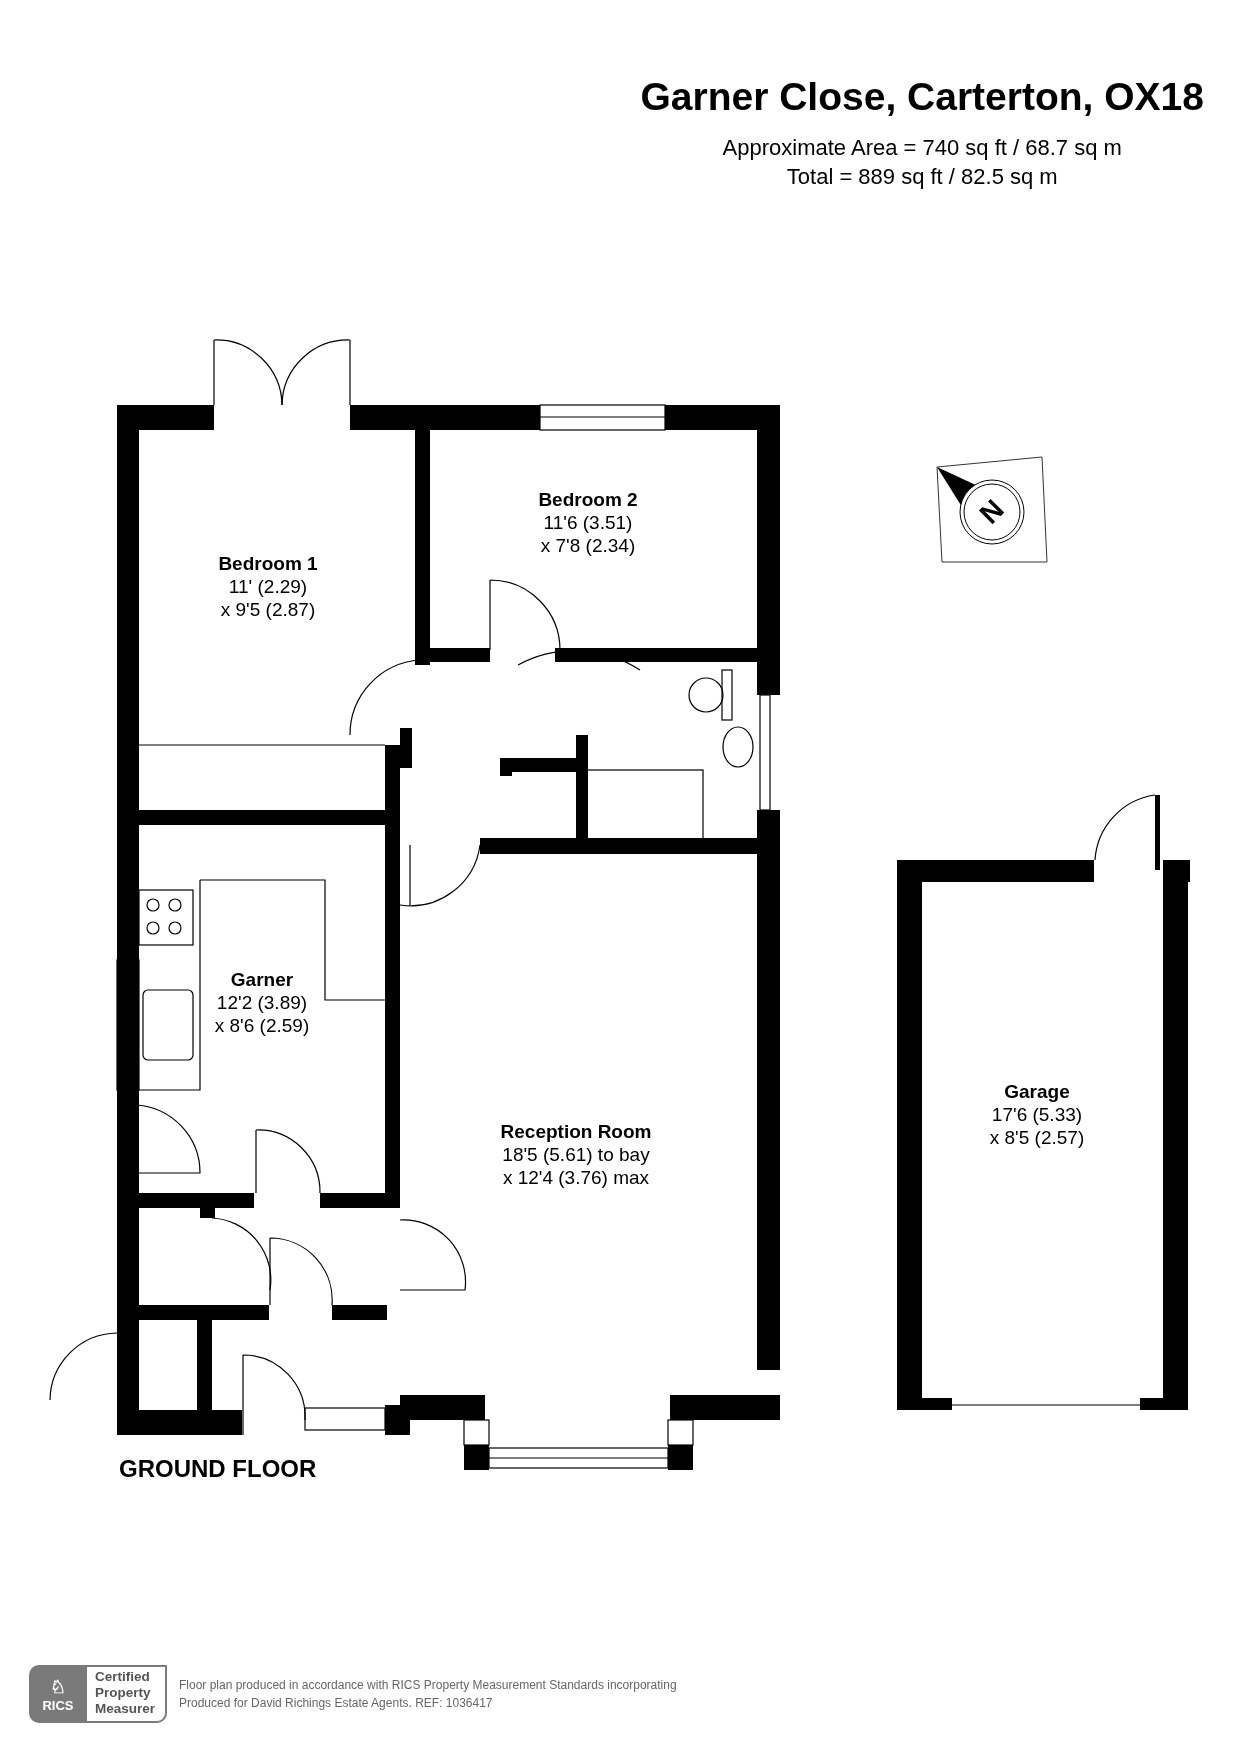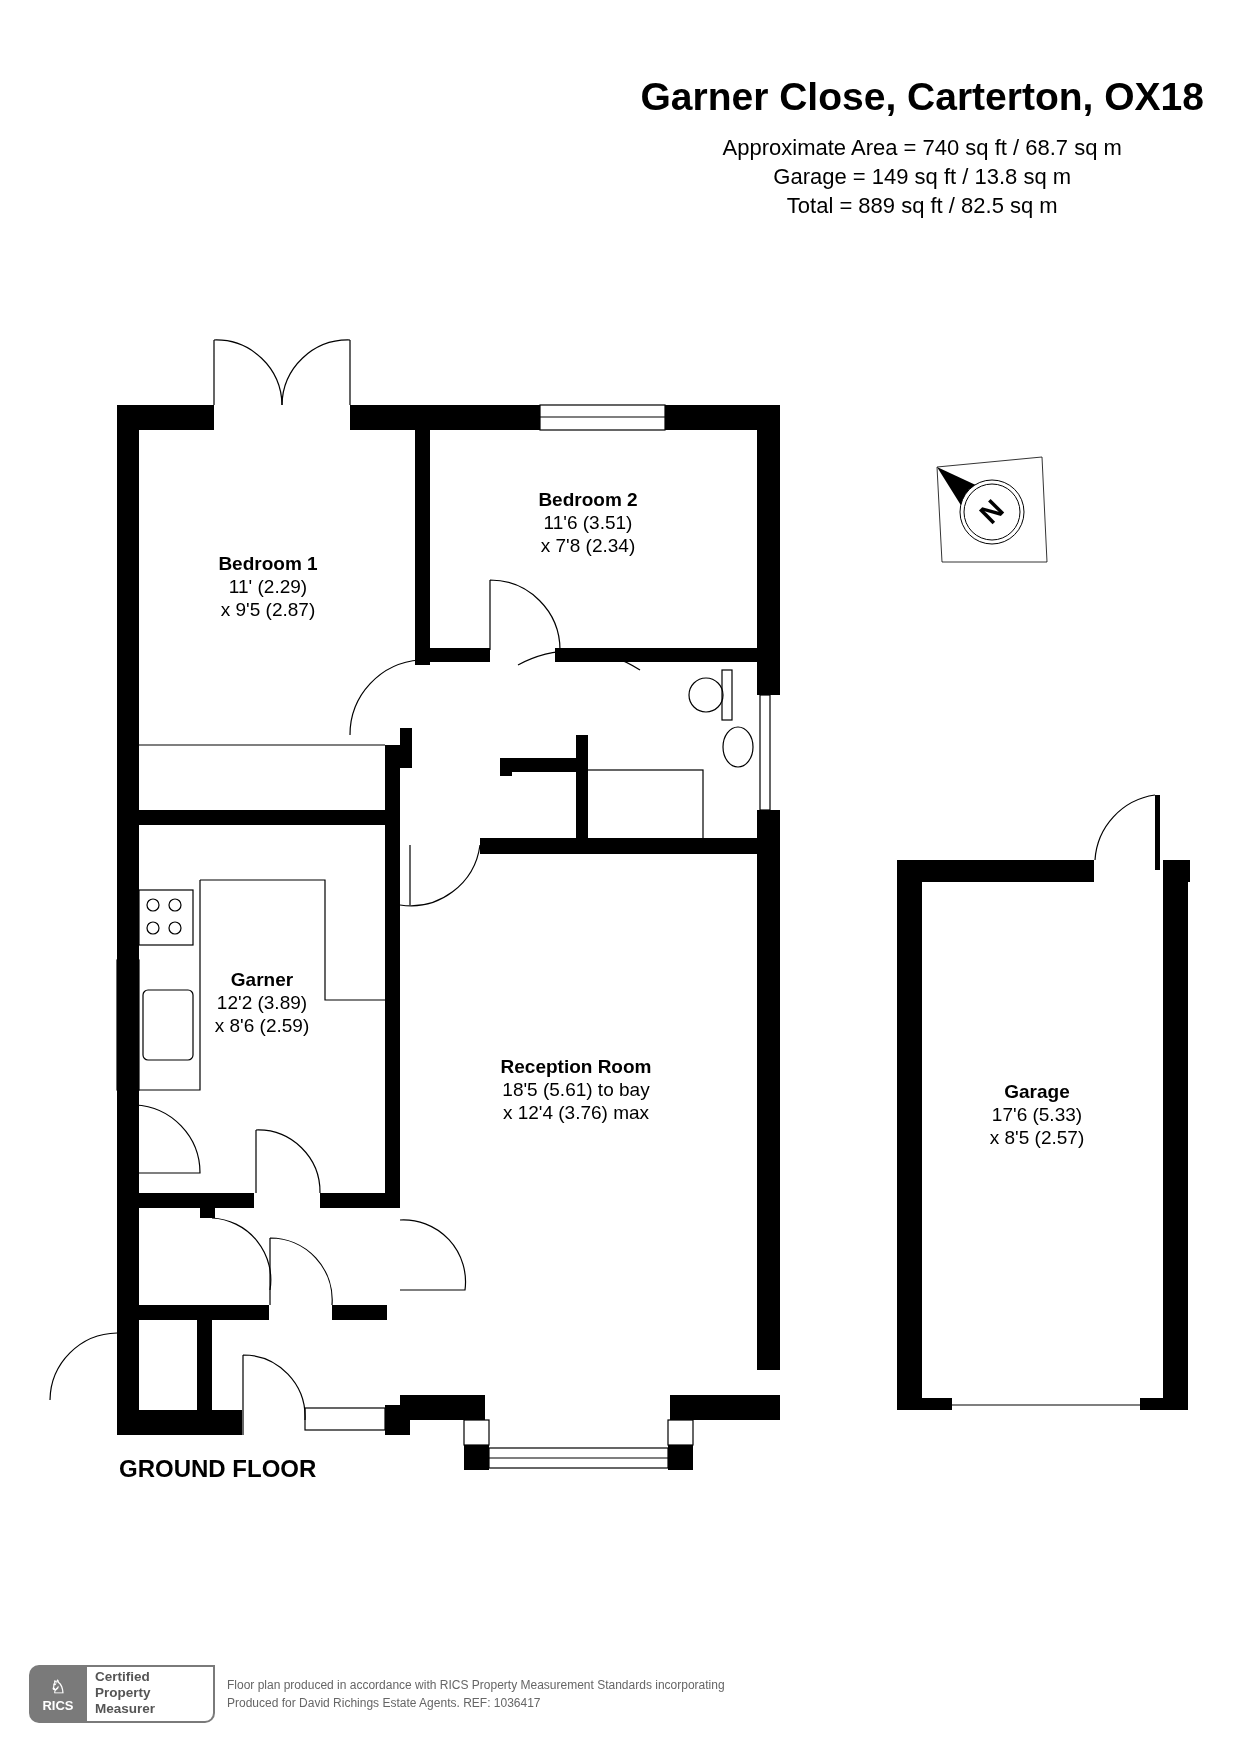--- a/index.html
+++ b/index.html
@@ -7,30 +7,29 @@
   .header { position: absolute; right: 37px; top: 36px; text-align: right; margin-top: 40px; }
   .title { font-size: 39px; font-weight: bold; line-height: 1.1; margin-bottom: 14px; }
   .area-line { font-size: 22px; line-height: 29px; text-align: center; }
   .note { font-size: 14px; margin-top: 6px; }
   svg.plan { position: absolute; left: 0; top: 0; }
   .room-label { position: absolute; text-align: center; font-size: 19px; line-height: 23px; transform: translateX(-50%); white-space: nowrap; }
   .room-label .name { font-weight: bold; }
   .floor-label { position: absolute; left: 119px; top: 1455px; font-size: 24px; font-weight: bold; }
   .footer { position: absolute; left: 29px; top: 1665px; display: flex; align-items: center; }
   .rics-logo { width: 58px; height: 58px; background: #7a7a7a; border-radius: 10px 0 0 10px; color: #fff; display:flex; flex-direction:column; align-items:center; justify-content:center; font-size: 13px; font-weight: bold; }
-  .rics-box { height: 52px; width: 128px; border: 2px solid #7a7a7a; border-left: none; border-radius: 0 0 10px 0; color: #555; font-size: 13.5px; font-weight: bold; line-height: 16px; padding: 2px 0 2px 8px; box-sizing: border-box; height: 58px; }
+  .rics-box { height: 52px; width: 80px; border: 2px solid #7a7a7a; border-left: none; border-radius: 0 0 10px 0; color: #555; font-size: 13.5px; font-weight: bold; line-height: 16px; padding: 2px 0 2px 8px; box-sizing: border-box; height: 58px; }
   .footer-text { margin-left: 12px; font-size: 12px; color: #666; line-height: 18px; }
 </style>
 </head>
 <body>
 
 <div class="header">
   <div class="title">Garner Close, Carterton, OX18</div>
   <div class="area-line">Approximate Area = 740 sq ft / 68.7 sq m</div>
-  <div class="area-line">Garage = 149 sq ft / 13.8 sq m</div>
   <div class="area-line">Total = 889 sq ft / 82.5 sq m</div>
 </div>
 
 <svg class="plan" width="1241" height="1755" viewBox="0 0 1241 1755">
   <g fill="#000">
 
     <rect x="117" y="405" width="22" height="700"></rect>
     <rect x="117" y="1105" width="22" height="100"></rect>
     <rect x="117" y="1180" width="22" height="255"></rect>
 
@@ -142,21 +141,21 @@
 <div class="room-label" style="left:588px; top:488px;">
   <div class="name">Bedroom 2</div>
   <div>11'6 (3.51)</div>
   <div>x 7'8 (2.34)</div>
 </div>
 <div class="room-label" style="left:262px; top:968px;">
   <div class="name">Garner</div>
   <div>12'2 (3.89)</div>
   <div>x 8'6 (2.59)</div>
 </div>
-<div class="room-label" style="left:576px; top:1055px;">
+<div class="room-label" style="left:576px; top:1120px;">
   <div class="name">Reception Room</div>
   <div>18'5 (5.61) to bay</div>
   <div>x 12'4 (3.76) max</div>
 </div>
 <div class="room-label" style="left:1037px; top:1080px;">
   <div class="name">Garage</div>
   <div>17'6 (5.33)</div>
   <div>x 8'5 (2.57)</div>
 </div>
 

